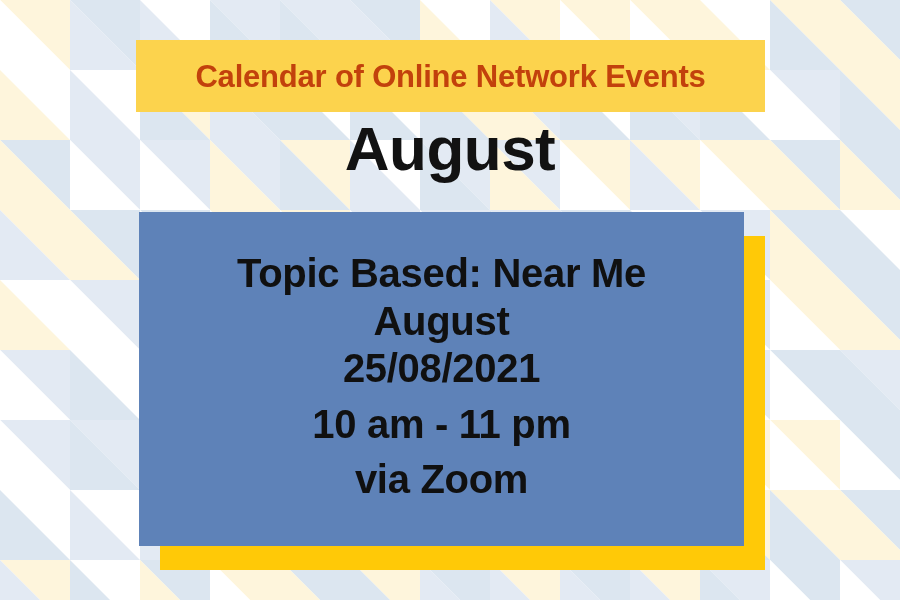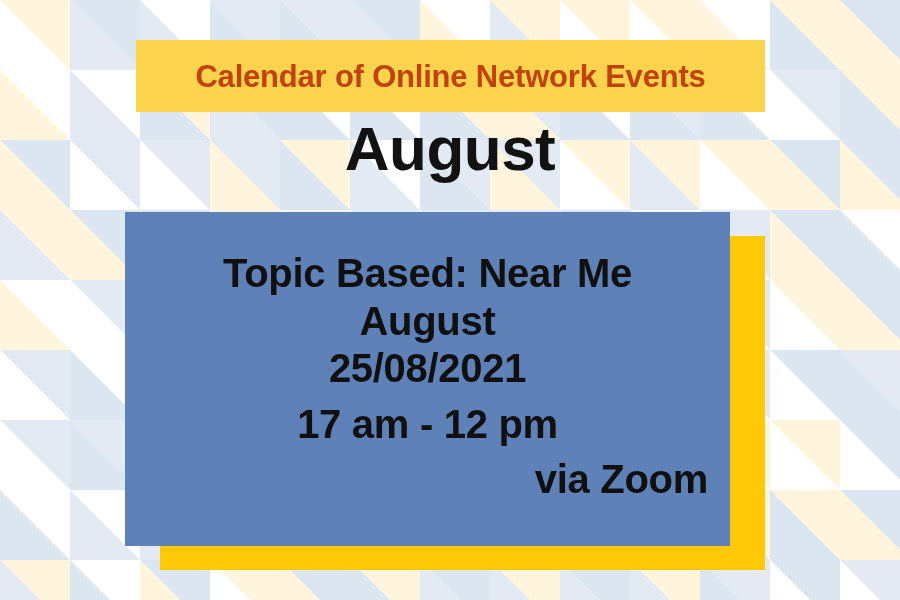--- a/index.html
+++ b/index.html
@@ -66,21 +66,21 @@
     left: 160px;
     top: 236px;
     width: 605px;
     height: 334px;
     background: #ffc907;
   }
 
   
   #event-card {
     position: absolute;
-    left: 125px;
+    left: 139px;
     top: 212px;
     width: 605px;
     height: 334px;
     background: #5e82b8;
     display: flex;
     flex-direction: column;
     align-items: center;
     justify-content: center;
     box-sizing: border-box;
     padding: 6px 22px 10px 22px;
@@ -89,21 +89,21 @@
     color: #101010;
     font-weight: bold;
     text-align: center;
     line-height: 1.14;
     letter-spacing: -0.3px;
     width: 100%;
   }
   #event-card .line.l-title { font-size: 40px; margin-bottom: 2px; }
   #event-card .line.l-date  { font-size: 40px; }
   #event-card .line.l-time  { font-size: 40px; margin-top: 10px; }
-  #event-card .line.l-venue { font-size: 40px; margin-top: 10px; text-align: right; }
+  #event-card .line.l-venue { font-size: 40px; margin-top: 10px; }
 </style>
 </head>
 <body>
 
 <div id="poster">
 
   <div id="pattern-layer">
       <svg width="900" height="600" viewBox="0 0 900 600">
         <rect width="900" height="600" fill="#FFFFFF"></rect>
         <polygon points="0,0 70,0 70,70" fill="#FEF5DC"></polygon>
@@ -348,17 +348,17 @@
   </div>
 
   <div id="month-heading">August</div>
 
   <div id="card-shadow"></div>
 
   <div id="event-card">
     <div class="line l-title">Topic Based: Near Me</div>
     <div class="line l-title">August</div>
     <div class="line l-date">25/08/2021</div>
-    <div class="line l-time">17 am - 12 pm</div>
+    <div class="line l-time">10 am - 11 pm</div>
     <div class="line l-venue">via Zoom</div>
   </div>
 
 </div>
 
 </body></html>

